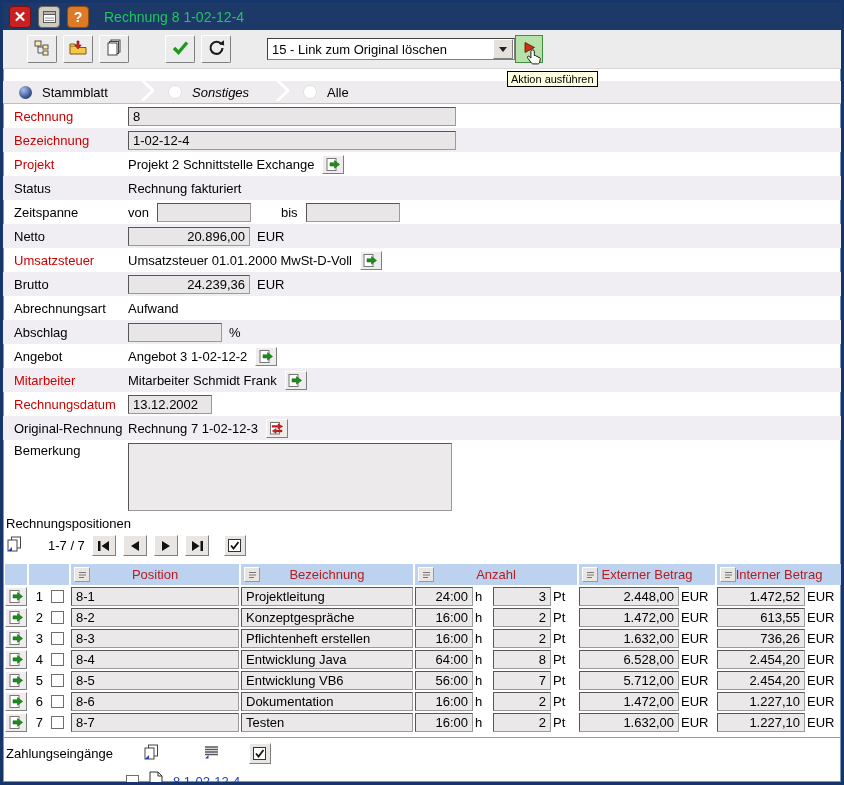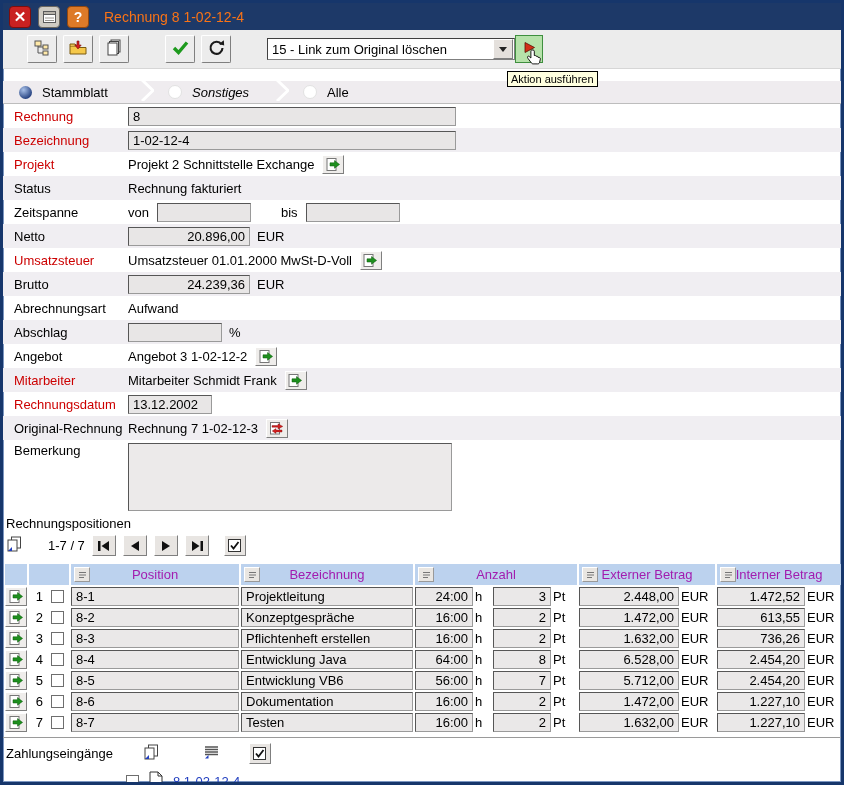--- a/index.html
+++ b/index.html
@@ -6,21 +6,21 @@
   .window{width:844px;height:785px;box-sizing:border-box;border:3px solid #16366b;
     box-shadow:inset 0 0 0 1px #7c96c0;background:#fff;position:relative;
     font-family:"Liberation Sans",sans-serif;font-size:13px;color:#000;overflow:hidden;}
   
   .titlebar{height:27px;background:#1d3968;display:flex;align-items:center;gap:7px;padding:0 6px;}
   .tb-icon{width:20px;height:20px;border-radius:4px;display:flex;align-items:center;justify-content:center;
     font-weight:bold;color:#fff;flex:0 0 auto;}
   .tb-close{background:#c92121;border:1px solid #7d0e0e;font-size:15px;}
   .tb-min{background:#cfcbc3;border:1px solid #6b675f;}
   .tb-help{background:#dd7a28;border:1px solid #93480e;font-size:14px;}
-  .tb-title{color:#f97316;font-size:14px;margin-left:8px;}
+  .tb-title{color:#22c55e;font-size:14px;margin-left:8px;}
   
   .toolbar{height:38px;background:#ececec;display:flex;align-items:center;padding:0 8px;border-bottom:1px solid #d6d6d6;}
   .tbtn{width:28px;height:26px;background:#ececec;border:1px solid;border-color:#fff #7f7f7f #7f7f7f #fff;
     border-radius:2px;display:flex;align-items:center;justify-content:center;margin-right:6px;}
   .sp16{width:16px;} .sp30{width:30px;}
   .dropdown{width:248px;height:22px;background:#fff;border:1px solid #7f7f7f;border-top-color:#404040;border-left-color:#404040;
     display:flex;align-items:center;padding-left:4px;box-sizing:border-box;}
   .dd-btn{width:18px;height:18px;margin-left:auto;margin-right:1px;background:#e4e0dc;border:1px solid;
     border-color:#fff #7f7f7f #7f7f7f #fff;display:flex;align-items:center;justify-content:center;}
   .dd-arrow{width:0;height:0;border-left:4px solid transparent;border-right:4px solid transparent;border-top:5px solid #222;}
@@ -53,21 +53,21 @@
   .memo{width:322px;height:66px;background:#eceaea;border:1px solid #9a9a9a;border-top-color:#565656;border-left-color:#565656;position:relative;}
   
   .sec-title{padding:4px 10px 0 3px;}
   .pager{display:flex;align-items:center;gap:7px;padding:4px 0 6px 3px;}
   .navbtn{width:22px;height:19px;background:#e8e5e2;border:1px solid;border-color:#fff #7f7f7f #7f7f7f #fff;
     display:flex;align-items:center;justify-content:center;}
   .chkbtn{width:20px;height:19px;background:#e8e5e2;border:1px solid;border-color:#fff #7f7f7f #7f7f7f #fff;
     display:flex;align-items:center;justify-content:center;}
   .ptable{display:grid;grid-template-columns:22px 14px 24px 168px 172px 58px 16px 58px 24px 100px 34px 88px 34px;
     column-gap:2px;row-gap:2px;align-items:center;padding-left:2px;margin-top:2px;}
-  .hc{background:#bcd2ee;height:21px;display:flex;align-items:center;justify-content:center;color:#a21caf;position:relative;}
+  .hc{background:#bcd2ee;height:21px;display:flex;align-items:center;justify-content:center;color:#b91c1c;position:relative;}
   .hc .sort{position:absolute;left:3px;top:3px;}
   .sort{width:14px;height:13px;background:#e9e6e2;border:1px solid #999;border-top-color:#fff;border-left-color:#fff;
     display:flex;align-items:center;justify-content:center;}
   .sp-a{grid-column:1;} .sp-b{grid-column:2/4;} .h-pos{grid-column:4;} .h-bez{grid-column:5;}
   .h-anz{grid-column:6/10;} .h-ext{grid-column:10/12;} .h-int{grid-column:12/14;}
   .ti{background:#eae8e8;border:1px solid #9a9a9a;border-top-color:#565656;border-left-color:#565656;
     height:17px;display:flex;align-items:center;padding:0 4px;}
   .rownum{text-align:right;}
   .cb{width:13px;height:13px;background:#fff;border:1px solid #6e6e6e;box-sizing:border-box;margin:0 auto;}
   .cellc{display:flex;justify-content:center;}

